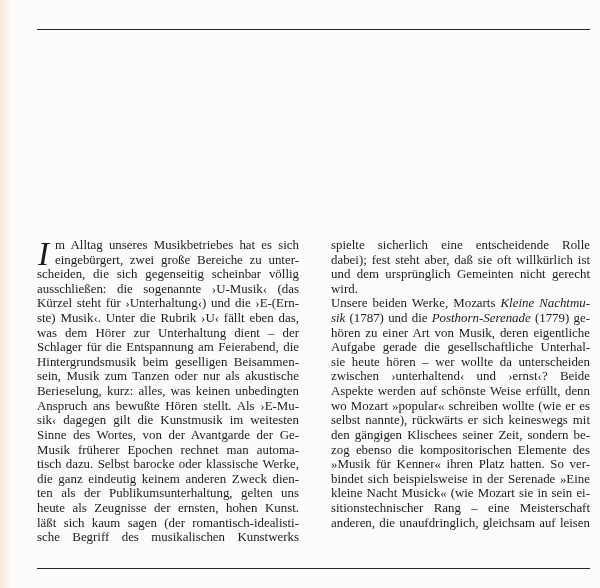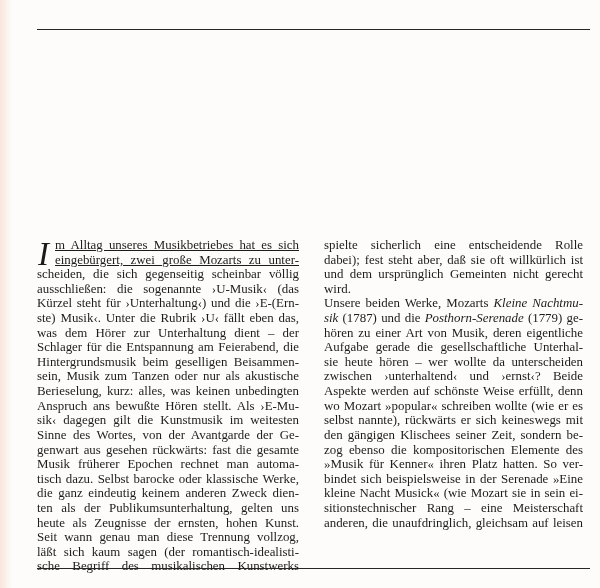--- a/index.html
+++ b/index.html
@@ -19,64 +19,62 @@
     border-top: 1.3px solid #262626;
   }
   .rule.top { top: 29px; }
   .rule.bottom { top: 568px; }
   .col {
     position: absolute; top: 238px;
     font-size: 12.9px; line-height: 14.62px;
     text-align: justify;
   }
   .col.left { left: 37px; width: 262px; }
-  .col.right { left: 324px; width: 259px; }
+  .col.right { left: 331px; width: 259px; }
   .line {
     display: block; white-space: nowrap; text-align: justify;
     text-align-last: justify; height: 14.62px; overflow: visible;
   }
   .line.last { text-align-last: left; }
-  .line.indent-cap { padding-left: 18px; text-decoration: underline; }
+  .line.indent-cap { padding-left: 18px; }
   .dropcap {
     position: absolute; left: 1px; top: 1px;
     font-style: italic; font-size: 33px; line-height: 30px;
     font-family: "Liberation Serif", serif;
     color: #1a1a1a;
   }
   i { }
 </style>
 </head>
 <body>
 
 <div class="edge-tint"></div>
 <div class="rule top"></div>
 
 <div class="col left" id="leftcol">
   <span class="dropcap">I</span>
 <span class="line indent-cap">m Alltag unseres Musikbetriebes hat es sich</span>
-    <span class="line indent-cap">eingebürgert, zwei große Mozarts zu unter-</span>
+    <span class="line indent-cap">eingebürgert, zwei große Bereiche zu unter-</span>
     <span class="line">scheiden, die sich gegenseitig scheinbar völlig</span>
     <span class="line">ausschließen: die sogenannte ›U-Musik‹ (das</span>
     <span class="line">Kürzel steht für ›Unterhaltung‹) und die ›E-(Ern-</span>
     <span class="line">ste) Musik‹. Unter die Rubrik ›U‹ fällt eben das,</span>
     <span class="line">was dem Hörer zur Unterhaltung dient – der</span>
     <span class="line">Schlager für die Entspannung am Feierabend, die</span>
     <span class="line">Hintergrundsmusik beim geselligen Beisammen-</span>
     <span class="line">sein, Musik zum Tanzen oder nur als akustische</span>
     <span class="line">Berieselung, kurz: alles, was keinen unbedingten</span>
     <span class="line">Anspruch ans bewußte Hören stellt. Als ›E-Mu-</span>
     <span class="line">sik‹ dagegen gilt die Kunstmusik im weitesten</span>
     <span class="line">Sinne des Wortes, von der Avantgarde der Ge-</span>
-    <span class="line">genwart aus gesehen rückwärts: fast die gesamte</span>
     <span class="line">Musik früherer Epochen rechnet man automa-</span>
     <span class="line">tisch dazu. Selbst barocke oder klassische Werke,</span>
     <span class="line">die ganz eindeutig keinem anderen Zweck dien-</span>
     <span class="line">ten als der Publikumsunterhaltung, gelten uns</span>
     <span class="line">heute als Zeugnisse der ernsten, hohen Kunst.</span>
-    <span class="line">Seit wann genau man diese Trennung vollzog,</span>
     <span class="line">läßt sich kaum sagen (der romantisch-idealisti-</span>
     <span class="line">sche Begriff des musikalischen Kunstwerks</span>
   </div>
 
 <div class="col right" id="rightcol">
     <span class="line">spielte sicherlich eine entscheidende Rolle</span>
     <span class="line">dabei); fest steht aber, daß sie oft willkürlich ist</span>
     <span class="line">und dem ursprünglich Gemeinten nicht gerecht</span>
     <span class="line last">wird.</span>
     <span class="line"><span>Unsere beiden Werke, Mozarts </span><i>Kleine Nachtmu-</i></span>

